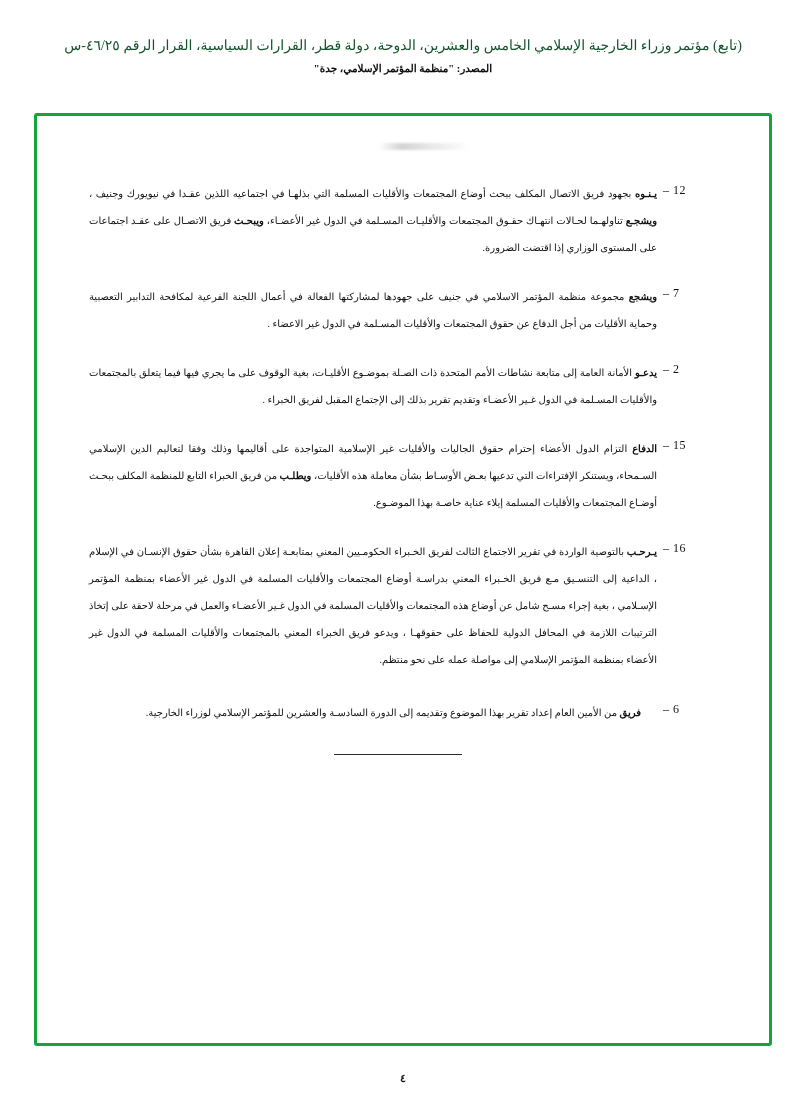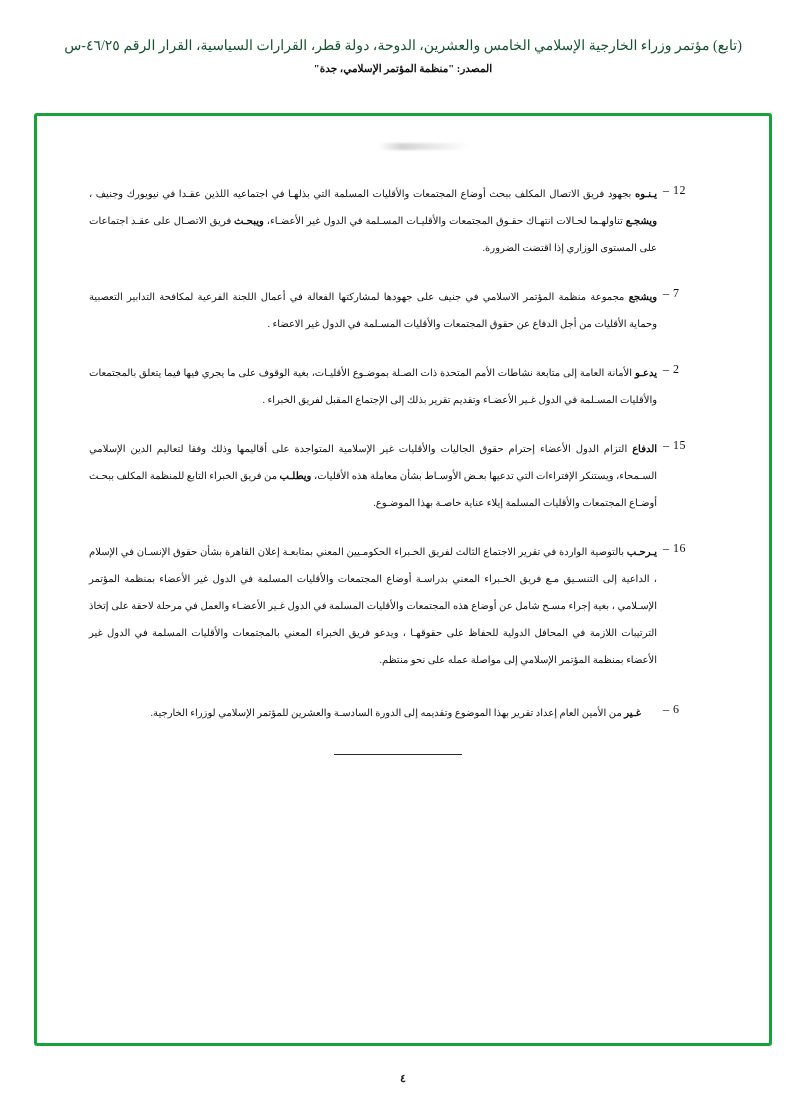--- a/index.html
+++ b/index.html
@@ -161,21 +161,21 @@
           <div class="clause-body"><b>الدفاع</b> التزام الدول الأعضاء إحترام حقوق الجاليات والأقليات غير الإسلامية المتواجدة على أقاليمها وذلك وفقا لتعاليم الدين الإسلامي السـمحاء، ويستنكر الإفتراءات التي تدعيها بعـض الأوسـاط بشأن معاملة هذه الأقليات، <b>ويطلـب</b> من فريق الخبراء التابع للمنظمة المكلف ببحـث أوضـاع المجتمعات والأقليات المسلمة إيلاء عناية خاصـة بهذا الموضـوع.</div>
         </div>
 
         <div class="clause">
           <div class="clause-num">16 –</div>
           <div class="clause-body"><b>يـرحـب</b> بالتوصية الواردة في تقرير الاجتماع الثالث لفريق الخـبراء الحكومـيين المعني بمتابعـة إعلان القاهرة بشأن حقوق الإنسـان في الإسلام ، الداعية إلى التنسـيق مـع فريق الخـبراء المعني بدراسـة أوضاع المجتمعات والأقليات المسلمة في الدول غير الأعضاء بمنظمة المؤتمر الإسـلامي ، بغية إجراء مسـح شامل عن أوضاع هذه المجتمعات والأقليات المسلمة في الدول غـير الأعضـاء والعمل في مرحلة لاحقة على إتخاذ الترتيبات اللازمة في المحافل الدولية للحفاظ على حقوقهـا ، ويدعو فريق الخبراء المعني بالمجتمعات والأقليات المسلمة في الدول غير الأعضاء  بمنظمة المؤتمر الإسلامي إلى مواصلة عمله  على نحو منتظم.</div>
         </div>
 
         <div class="clause clause-17">
           <div class="clause-num">6 –</div>
-          <div class="clause-body"><b>غـير</b> من الأمين العام إعداد تقرير بهذا الموضوع وتقديمه إلى الدورة السادسـة  والعشرين للمؤتمر الإسلامي لوزراء الخارجية.</div>
+          <div class="clause-body"><b>فريق</b> من الأمين العام إعداد تقرير بهذا الموضوع وتقديمه إلى الدورة السادسـة  والعشرين للمؤتمر الإسلامي لوزراء الخارجية.</div>
         </div>
 
       </div>
 
       <div class="divider-wrap">
         <div class="divider"></div>
       </div>
 
     </div>
   </div>

